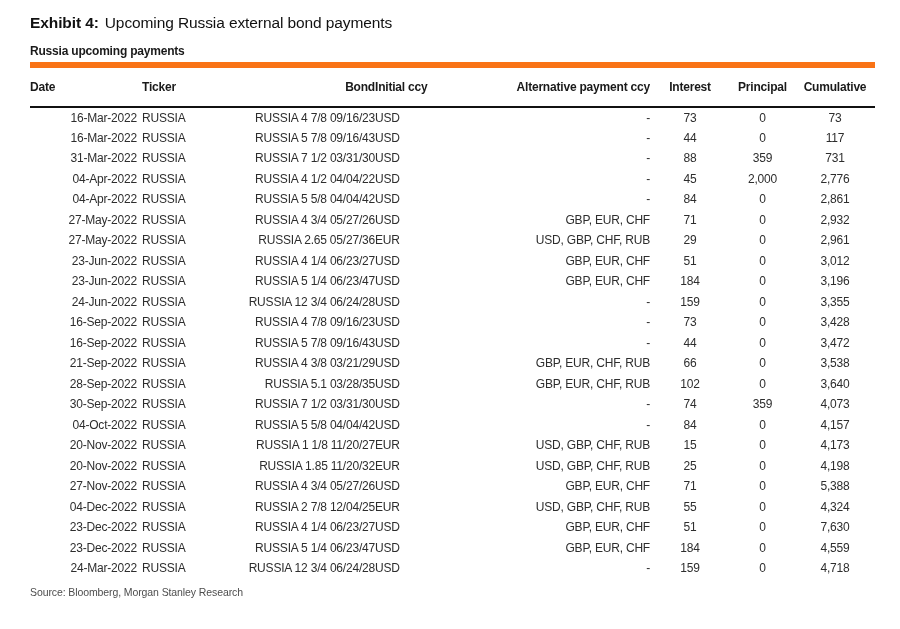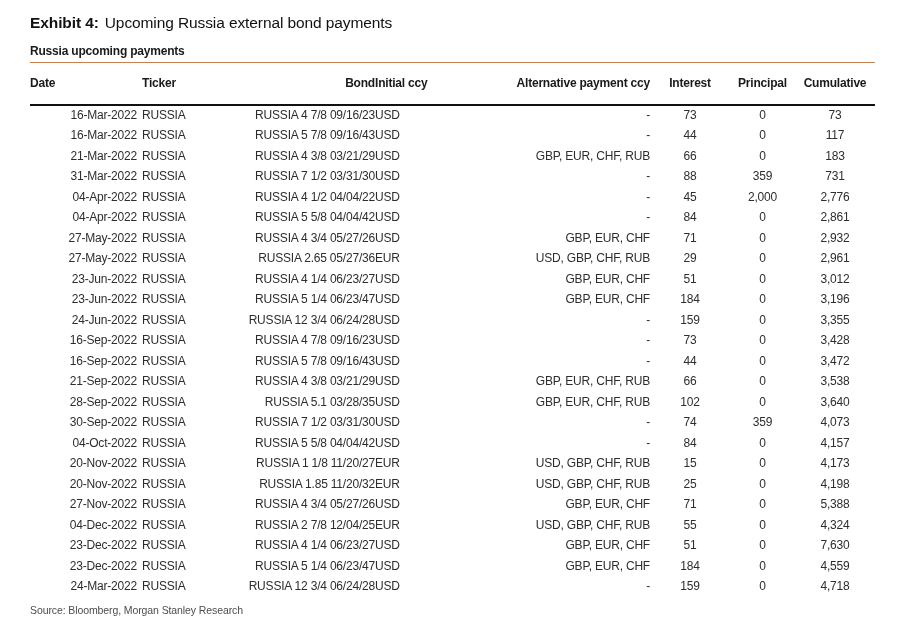--- a/index.html
+++ b/index.html
@@ -23,21 +23,21 @@
   }
 
   table {
     margin-top: 4px;
     border-collapse: collapse; table-layout: fixed;
     width: 845px;
   }
   thead th {
     height: 42px; vertical-align: middle;
     font-size: 12px; font-weight: bold; color: #1a1a1a;
-    border-top: 1px solid #f97316;
+    border-top: 6px solid #f97316;
     border-bottom: 2px solid #111111;
     letter-spacing: -0.2px;
     white-space: nowrap; overflow: hidden;
   }
   tbody td {
     height: 20.5px; vertical-align: middle;
     font-size: 12px; color: #2d2d2d;
     letter-spacing: -0.2px;
     white-space: nowrap; overflow: hidden;
   }
@@ -105,30 +105,20 @@
           <td class="c0">16-Mar-2022</td>
           <td class="c1">RUSSIA</td>
           <td class="c2">RUSSIA 5 7/8 09/16/43</td>
           <td class="c3">USD</td>
           <td class="c4">-</td>
           <td class="c5">44</td>
           <td class="c6">0</td>
           <td class="c7">117</td>
         </tr>
         <tr>
-          <td class="c0">21-Mar-2022</td>
-          <td class="c1">RUSSIA</td>
-          <td class="c2">RUSSIA 4 3/8 03/21/29</td>
-          <td class="c3">USD</td>
-          <td class="c4">GBP, EUR, CHF, RUB</td>
-          <td class="c5">66</td>
-          <td class="c6">0</td>
-          <td class="c7">183</td>
-        </tr>
-        <tr>
           <td class="c0">31-Mar-2022</td>
           <td class="c1">RUSSIA</td>
           <td class="c2">RUSSIA 7 1/2 03/31/30</td>
           <td class="c3">USD</td>
           <td class="c4">-</td>
           <td class="c5">88</td>
           <td class="c6">359</td>
           <td class="c7">731</td>
         </tr>
         <tr>

